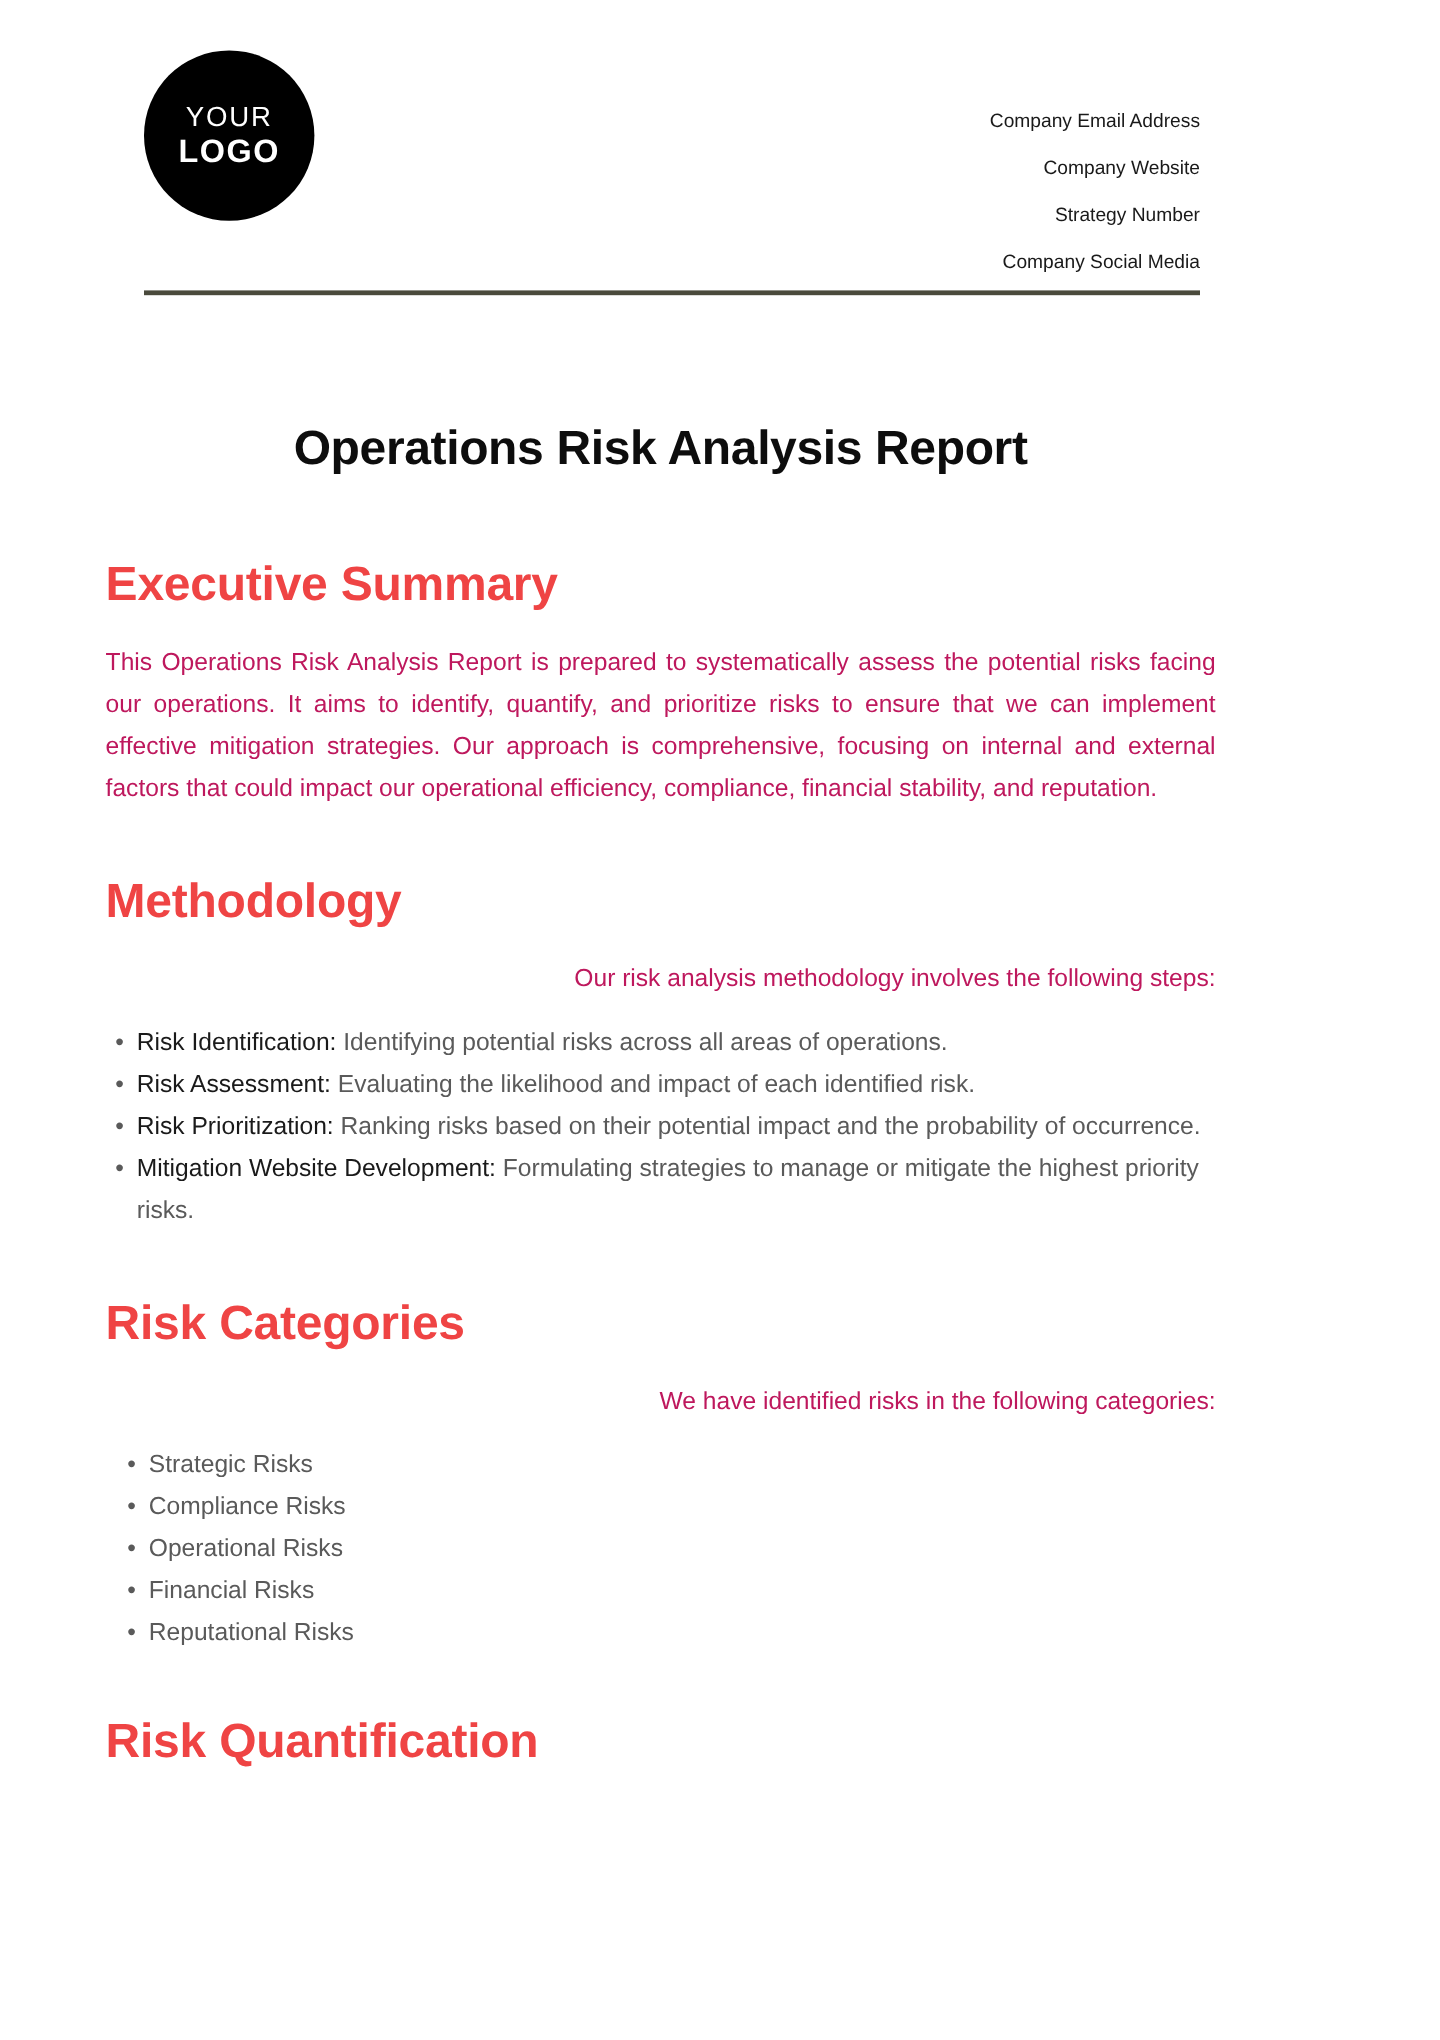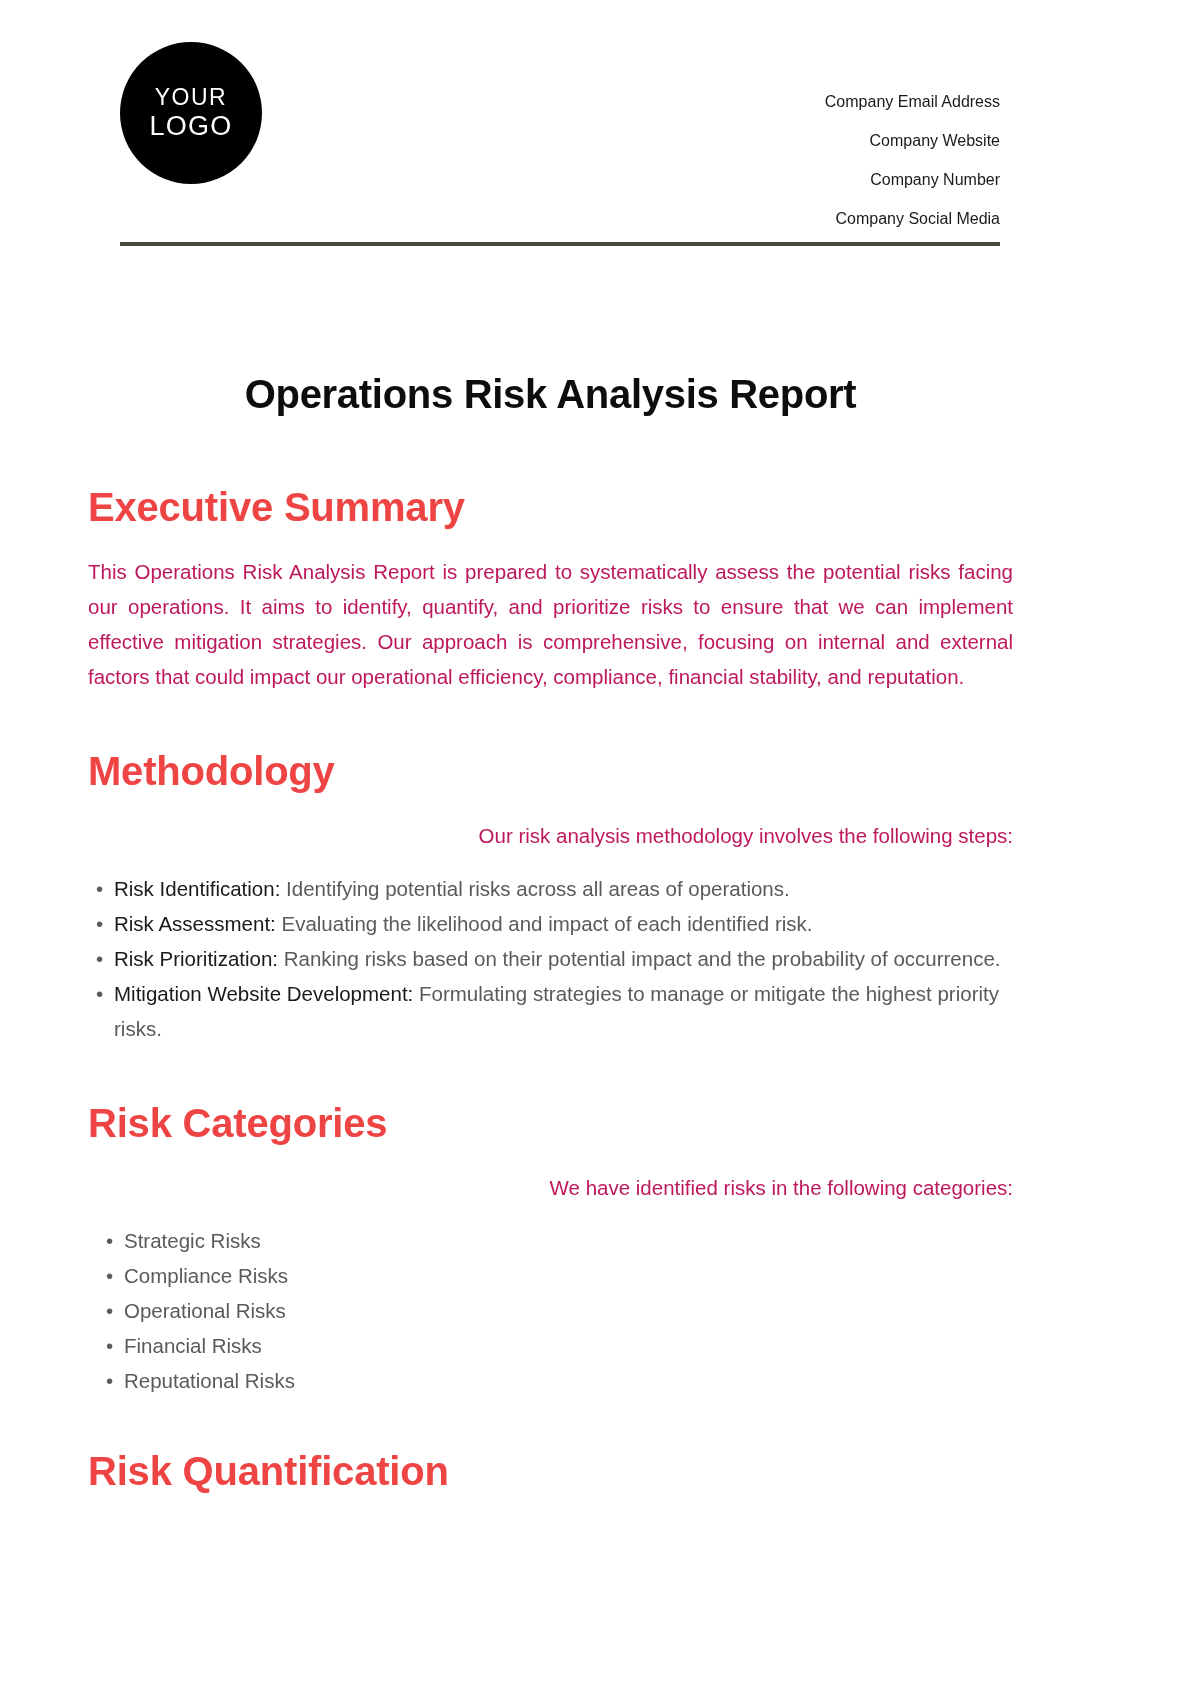--- a/index.html
+++ b/index.html
@@ -53,21 +53,21 @@
     letter-spacing: 1.2px;
   }
   .logo-line1 {
     font-size: 23px;
     font-weight: 400;
     line-height: 1.15;
     letter-spacing: 1.5px;
   }
   .logo-line2 {
     font-size: 27px;
-    font-weight: 400;
+    font-weight: 700;
     line-height: 1.15;
     letter-spacing: 1.2px;
   }
 
   .company-info {
     text-align: right;
     margin-top: 42px;
   }
   .company-info div {
     font-size: 16px;
@@ -83,21 +83,21 @@
     top: 242px;
     width: 880px;
     height: 4px;
     background: #4a4a3c;
   }
 
   
   .content {
     position: absolute;
     left: 88px;
-    top: 370px;
+    top: 350px;
     width: 925px;
   }
 
   .doc-title {
     font-size: 40px;
     font-weight: 700;
     color: #0d0d0d;
     text-align: center;
     letter-spacing: -0.3px;
     margin: 0 0 64px 0;
@@ -177,21 +177,21 @@
   <div class="header">
 
     <div class="logo">
       <span class="logo-line1">YOUR</span>
       <span class="logo-line2">LOGO</span>
     </div>
 
     <div class="company-info">
       <div>Company Email Address</div>
       <div>Company Website</div>
-      <div>Company Number</div>
+      <div>Strategy Number</div>
       <div>Company Social Media</div>
     </div>
 
   </div>
 
   <div class="header-rule"></div>
 
   <div class="content">
 
     <h1 class="doc-title">Operations Risk Analysis Report</h1>

